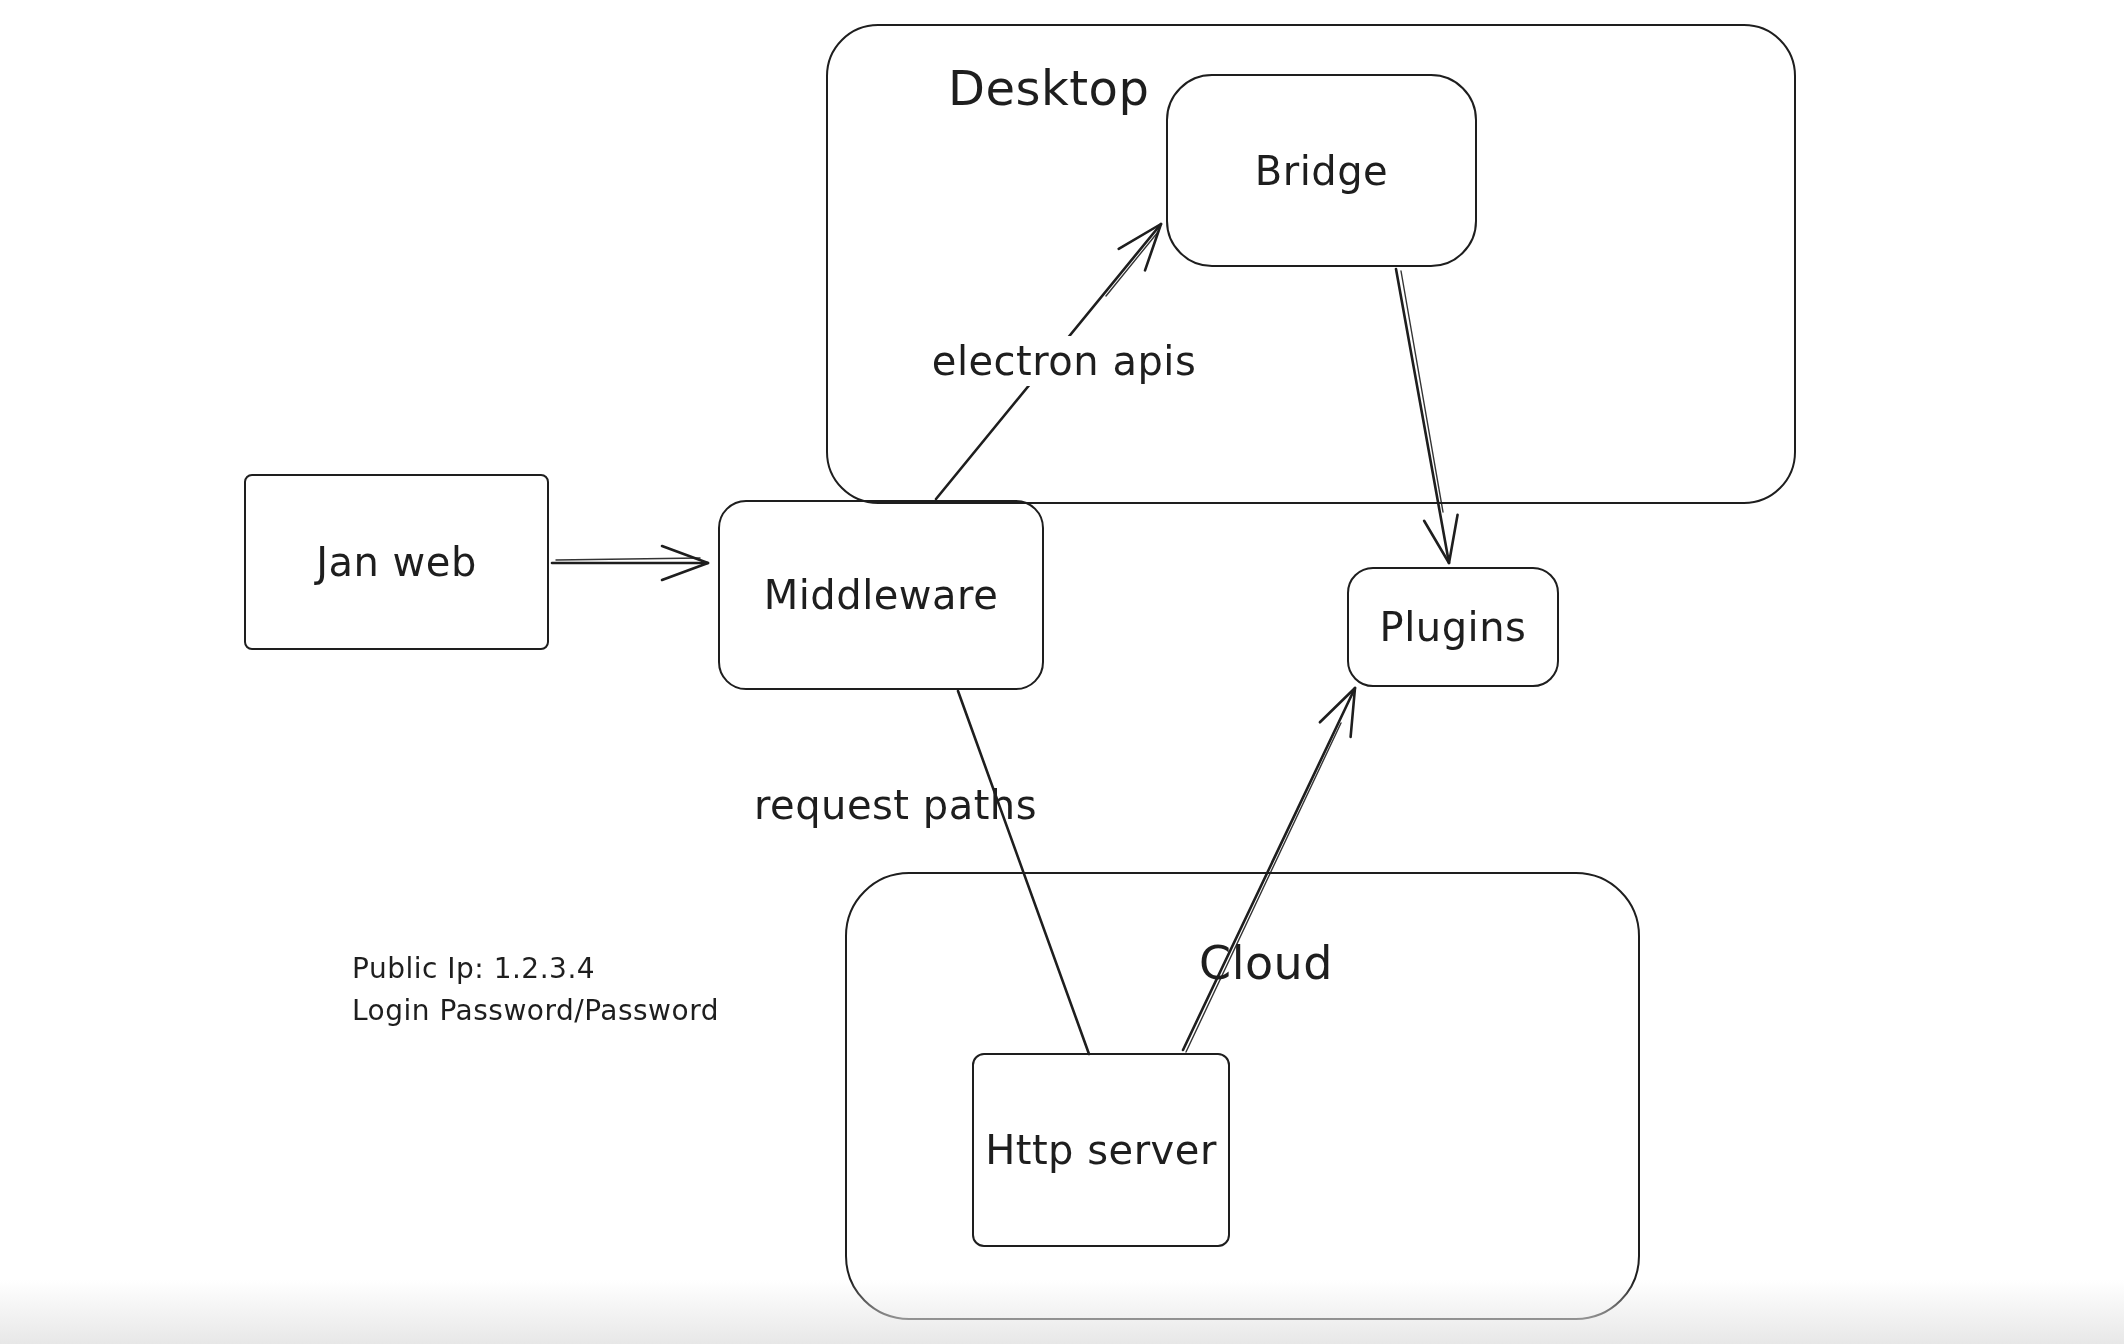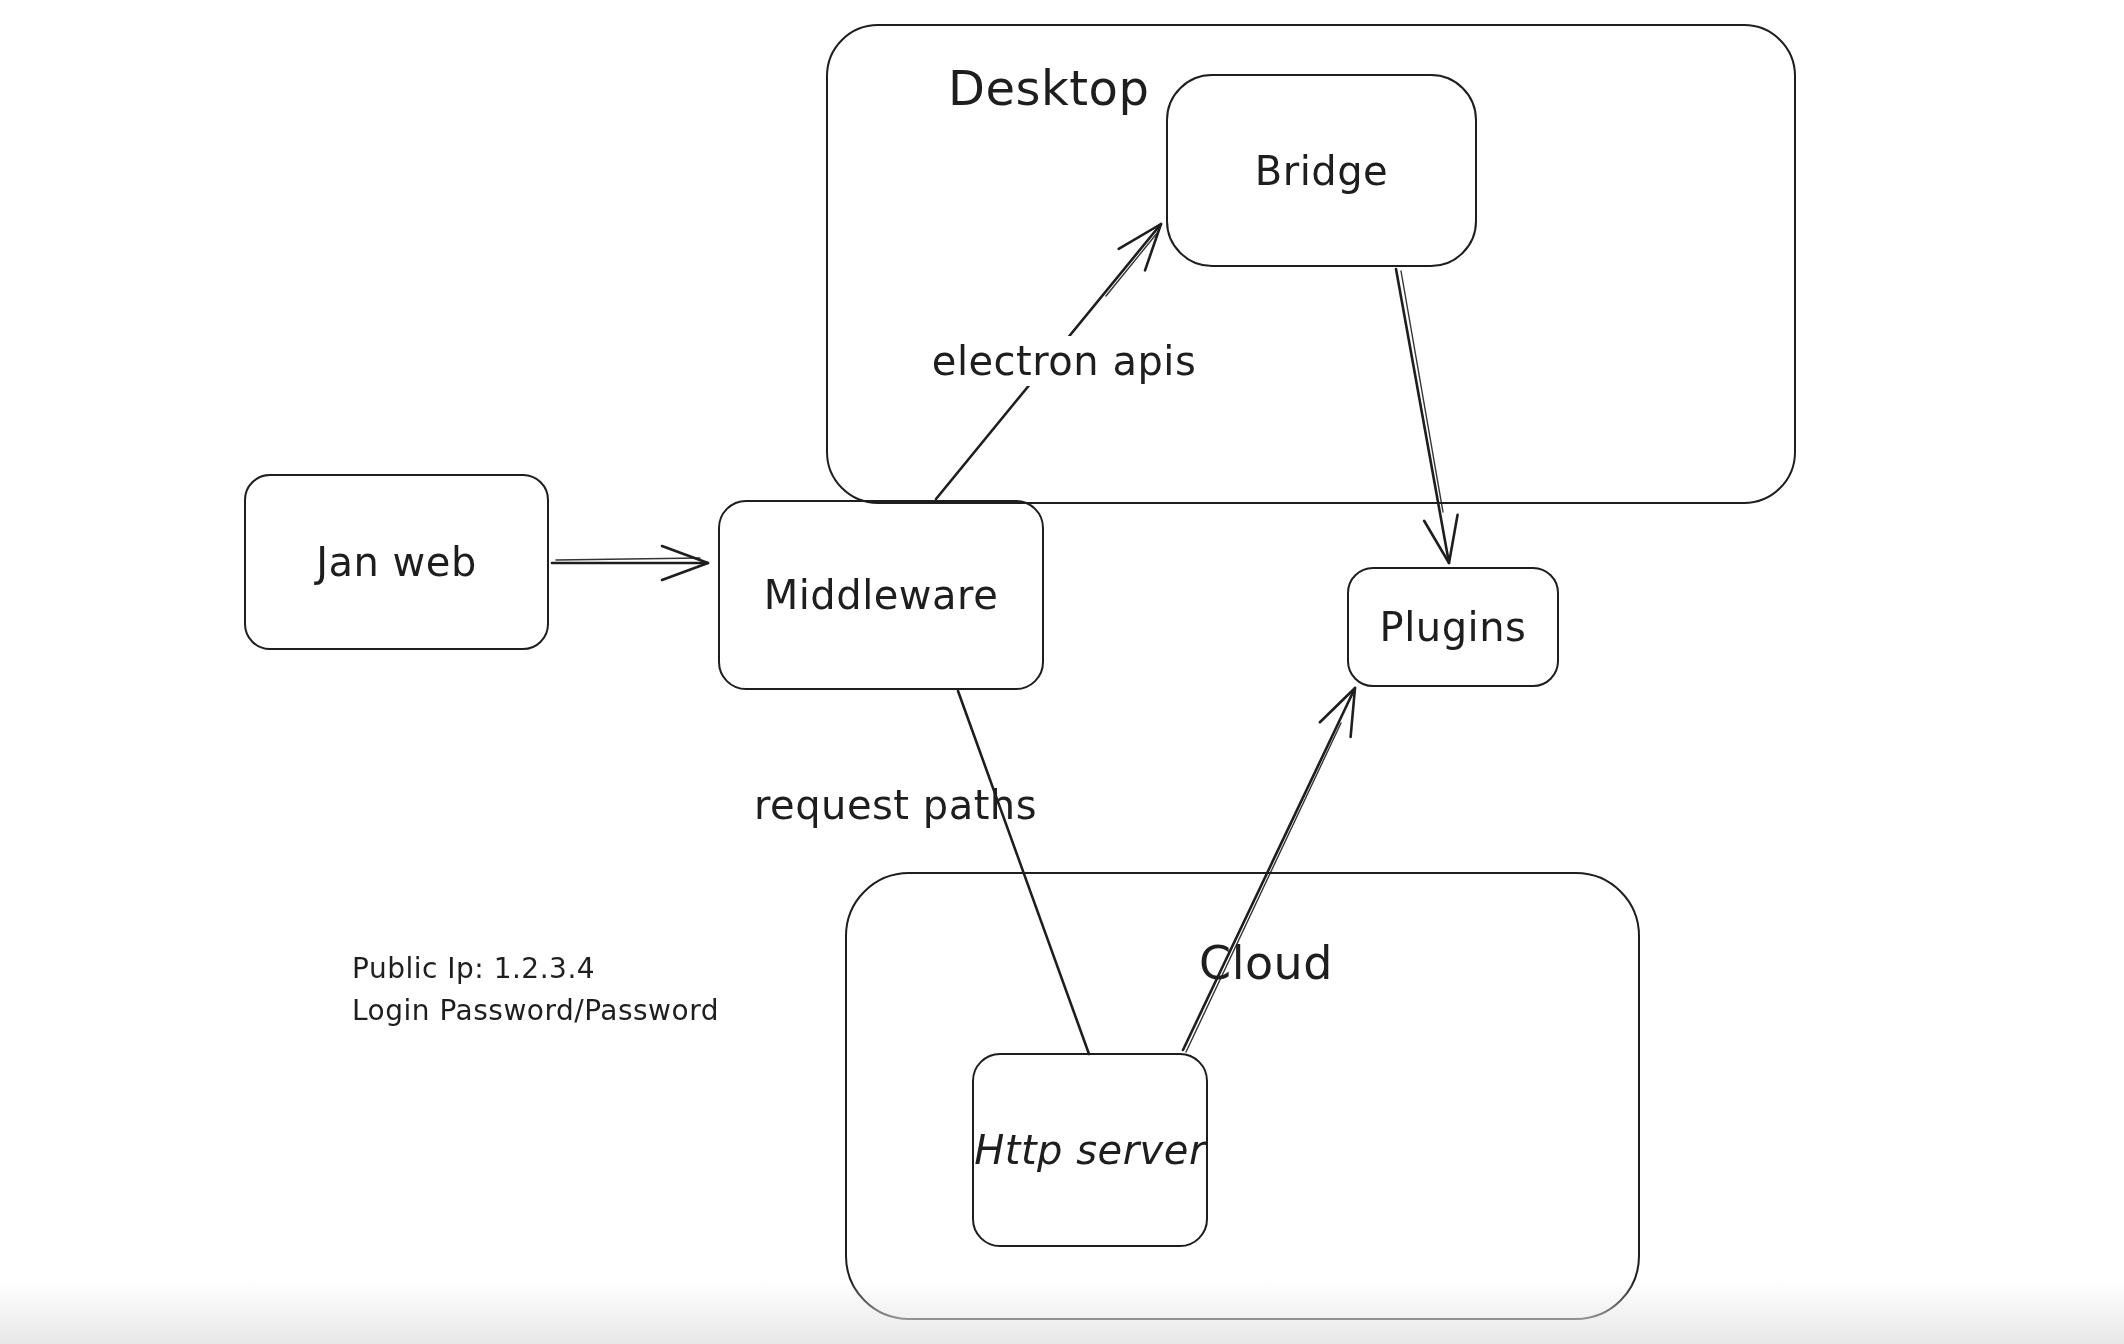--- a/index.html
+++ b/index.html
@@ -52,37 +52,37 @@
 </head>
 <body>
 
 <div class="canvas">
 
   <div class="box" style="left:826px;top:24px;width:970px;height:480px;border-radius:52px;"></div>
   <div class="group-label" style="left:948px;top:44px;width:200px;font-size:48px;">Desktop</div>
 
   <div class="box" style="left:845px;top:872px;width:795px;height:448px;border-radius:64px;"></div>
 
-  <div class="box node" style="left:244px;top:474px;width:305px;height:176px;border-radius:26px;">
+  <div class="box node" style="left:244px;top:474px;width:305px;height:176px;border-radius:8px;">
     <span>Jan web</span>
   </div>
 
   <div class="box node" style="left:718px;top:500px;width:326px;height:190px;border-radius:28px;">
     <span>Middleware</span>
   </div>
 
   <div class="box node" style="left:1347px;top:567px;width:212px;height:120px;border-radius:26px;">
     <span>Plugins</span>
   </div>
 
   <div class="box node" style="left:1166px;top:74px;width:311px;height:193px;border-radius:46px;">
     <span>Bridge</span>
   </div>
 
-  <div class="box node" style="left:972px;top:1053px;width:236px;height:194px;border-radius:28px;font-style:italic;">
+  <div class="box node" style="left:972px;top:1053px;width:258px;height:194px;border-radius:12px;">
     <span>Http server</span>
   </div>
 
   <svg class="edges" width="2124" height="1344" viewBox="0 0 2124 1344">
     <defs>
       <marker id="arrowhead" markerUnits="userSpaceOnUse" markerWidth="56" markerHeight="44" refX="52" refY="22" orient="auto">
         <path d="M 6,5 L 52,22 L 6,39"></path>
       </marker>
     </defs>
 

